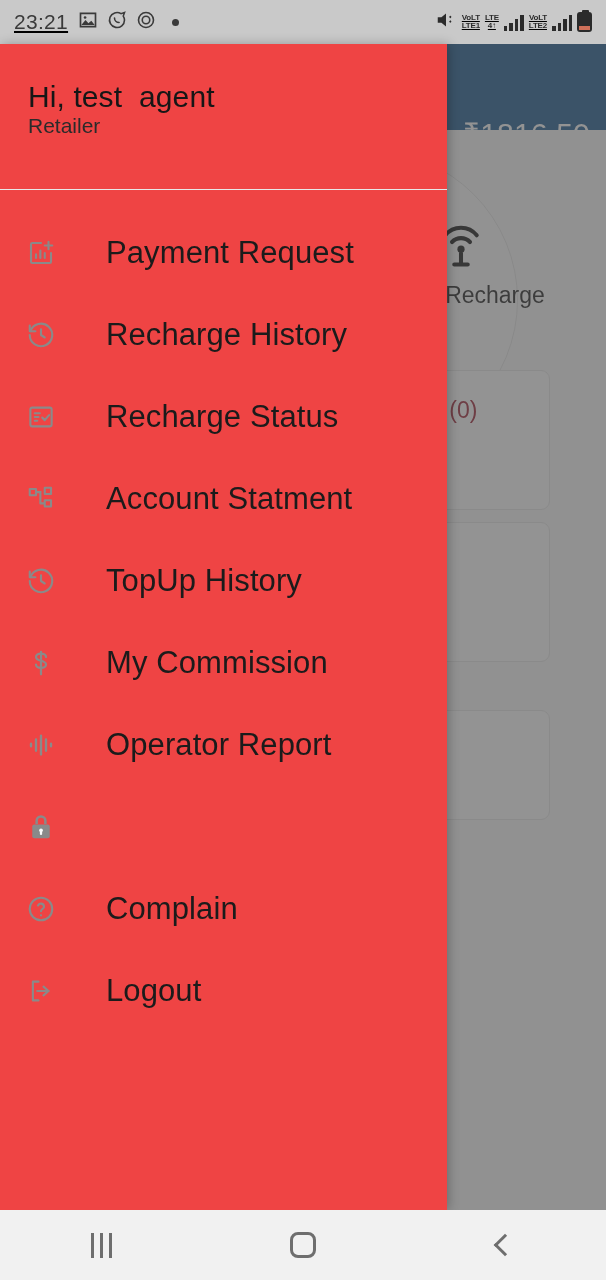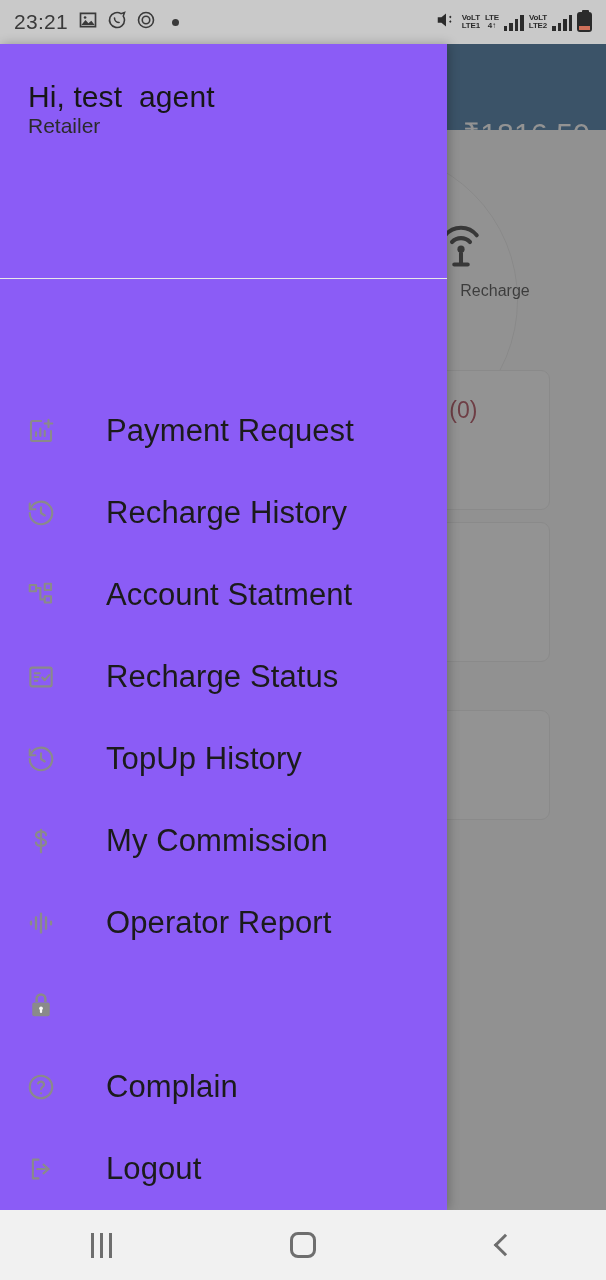--- a/index.html
+++ b/index.html
@@ -26,40 +26,40 @@
   }
   .bg-circle {
     position:absolute; left:218px; top:20px; width:300px; height:300px;
     border-radius:50%; border:1px solid #e4e4e4; background:#fdfdfd;
   }
   .bg-recharge-icon {
     position:absolute; left:434px; top:85px; width:54px; height:54px;
   }
   .bg-recharge-label {
     position:absolute; left:400px; top:152px; width:190px;
-    text-align:center; font-size:16px; color:#1c1c1c;
+    text-align:center; font-size:23px; color:#1c1c1c;
   }
   .bg-card {
     position:absolute; background:#ffffff; border:1px solid #e6e6e6;
     border-radius:9px;
   }
   .bg-card-title { text-align:center; font-size:23px; }
   .bg-card-value { text-align:center; font-size:22px; color:#1c1c1c; margin-top:14px; }
   .bg-card-fail  { color:#9e2033; }
 
   .dim-overlay {
     position:absolute; left:0; top:44px; width:606px; height:1166px;
     background:rgba(80,80,80,.62);
   }
 
   
   .statusbar {
     position:absolute; left:0; top:0; width:606px; height:44px;
     background:#c9c9c9; display:flex; align-items:center;
-    padding:0 14px; z-index:40;
+    padding:0 14px; z-index:40;text-decoration:underline;
   }
   .sb-time { font-size:21px; color:#3a3a3a; margin-right:10px; letter-spacing:.3px; }
   .sb-left-icons { display:flex; align-items:center; gap:9px; }
   .sb-spacer { flex:1; }
   .sb-right { display:flex; align-items:center; gap:5px;justify-content:center; }
   .sb-dot { width:7px; height:7px; border-radius:50%; background:#3a3a3a; margin-left:7px; }
   .sb-volte {
     font-size:8px; line-height:8.5px; color:#2b2b2b; font-weight:bold;
     text-align:center; letter-spacing:-.2px;
   }
@@ -75,23 +75,23 @@
     content:""; position:absolute; left:3px; top:-4px; width:7px; height:3px;
     background:#2b2b2b; border-radius:1px;
   }
   .battery span{
     position:absolute; left:0; right:0; bottom:0; height:4px; background:#d0715a;
   }
 
   
   .drawer {
     position:absolute; left:0; top:44px; width:447px; height:1166px;
-    background:#8b5cf6; z-index:50;
+    background:#ef4444; z-index:50;
     box-shadow:2px 0 10px rgba(0,0,0,.25);
-    display:flex; flex-direction:column;justify-content:space-between;
+    display:flex; flex-direction:column;
   }
   .drawer-header { padding:36px 28px 0 28px; height:145px; }
   .greeting { font-size:30px; color:#161616; letter-spacing:.1px; white-space:pre; }
   .role { font-size:21px; color:#2b2b2b; }
   .drawer-divider { height:1px; background:#e8e8e8; }
 
   .menu { padding-top:22px; }
   .menu-item {
     display:flex; align-items:center; height:82px; padding-left:24px; cursor:pointer;
   }
@@ -243,44 +243,44 @@
             <path d="M3.5 9A9 9 0 1 1 3 12"></path>
             <path d="M3 4.5V9h4.5"></path>
             <path d="M12 7.5V12l3 2"></path>
           </svg>
         </span>
         <span class="menu-label">Recharge History</span>
       </div>
 
       <div class="menu-item">
         <span class="menu-icon">
+          <svg viewBox="0 0 24 24" width="30" height="30" fill="none" stroke="#8a8a8a" stroke-width="1.7" stroke-linecap="round" stroke-linejoin="round">
+            <rect x="3.5" y="4.5" width="17" height="15" rx="1.5"></rect>
+            <path d="M7 9h4M7 12h3M7 15h2"></path>
+            <path d="M13 12.5l2 2 3.5-4"></path>
+          </svg>
+        </span>
+        <span class="menu-label">Recharge Status</span>
+      </div>
+
+      <div class="menu-item">
+        <span class="menu-icon">
           <svg viewBox="0 0 24 24" width="30" height="30" fill="none" stroke="#8a8a8a" stroke-width="1.7" stroke-linejoin="round">
             <rect x="3" y="4" width="5" height="5"></rect>
             <rect x="15" y="3" width="5" height="5"></rect>
             <rect x="15" y="13" width="5" height="5"></rect>
             <path d="M8 6.5h3.5v9H15M11.5 6.5v-1M15 5.5h0"></path>
           </svg>
         </span>
         <span class="menu-label">Account Statment</span>
       </div>
 
       <div class="menu-item">
         <span class="menu-icon">
           <svg viewBox="0 0 24 24" width="30" height="30" fill="none" stroke="#8a8a8a" stroke-width="1.7" stroke-linecap="round" stroke-linejoin="round">
-            <rect x="3.5" y="4.5" width="17" height="15" rx="1.5"></rect>
-            <path d="M7 9h4M7 12h3M7 15h2"></path>
-            <path d="M13 12.5l2 2 3.5-4"></path>
-          </svg>
-        </span>
-        <span class="menu-label">Recharge Status</span>
-      </div>
-
-      <div class="menu-item">
-        <span class="menu-icon">
-          <svg viewBox="0 0 24 24" width="30" height="30" fill="none" stroke="#8a8a8a" stroke-width="1.7" stroke-linecap="round" stroke-linejoin="round">
             <path d="M3.5 9A9 9 0 1 1 3 12"></path>
             <path d="M3 4.5V9h4.5"></path>
             <path d="M12 7.5V12l3 2"></path>
           </svg>
         </span>
         <span class="menu-label">TopUp History</span>
       </div>
 
       <div class="menu-item">
         <span class="menu-icon">

